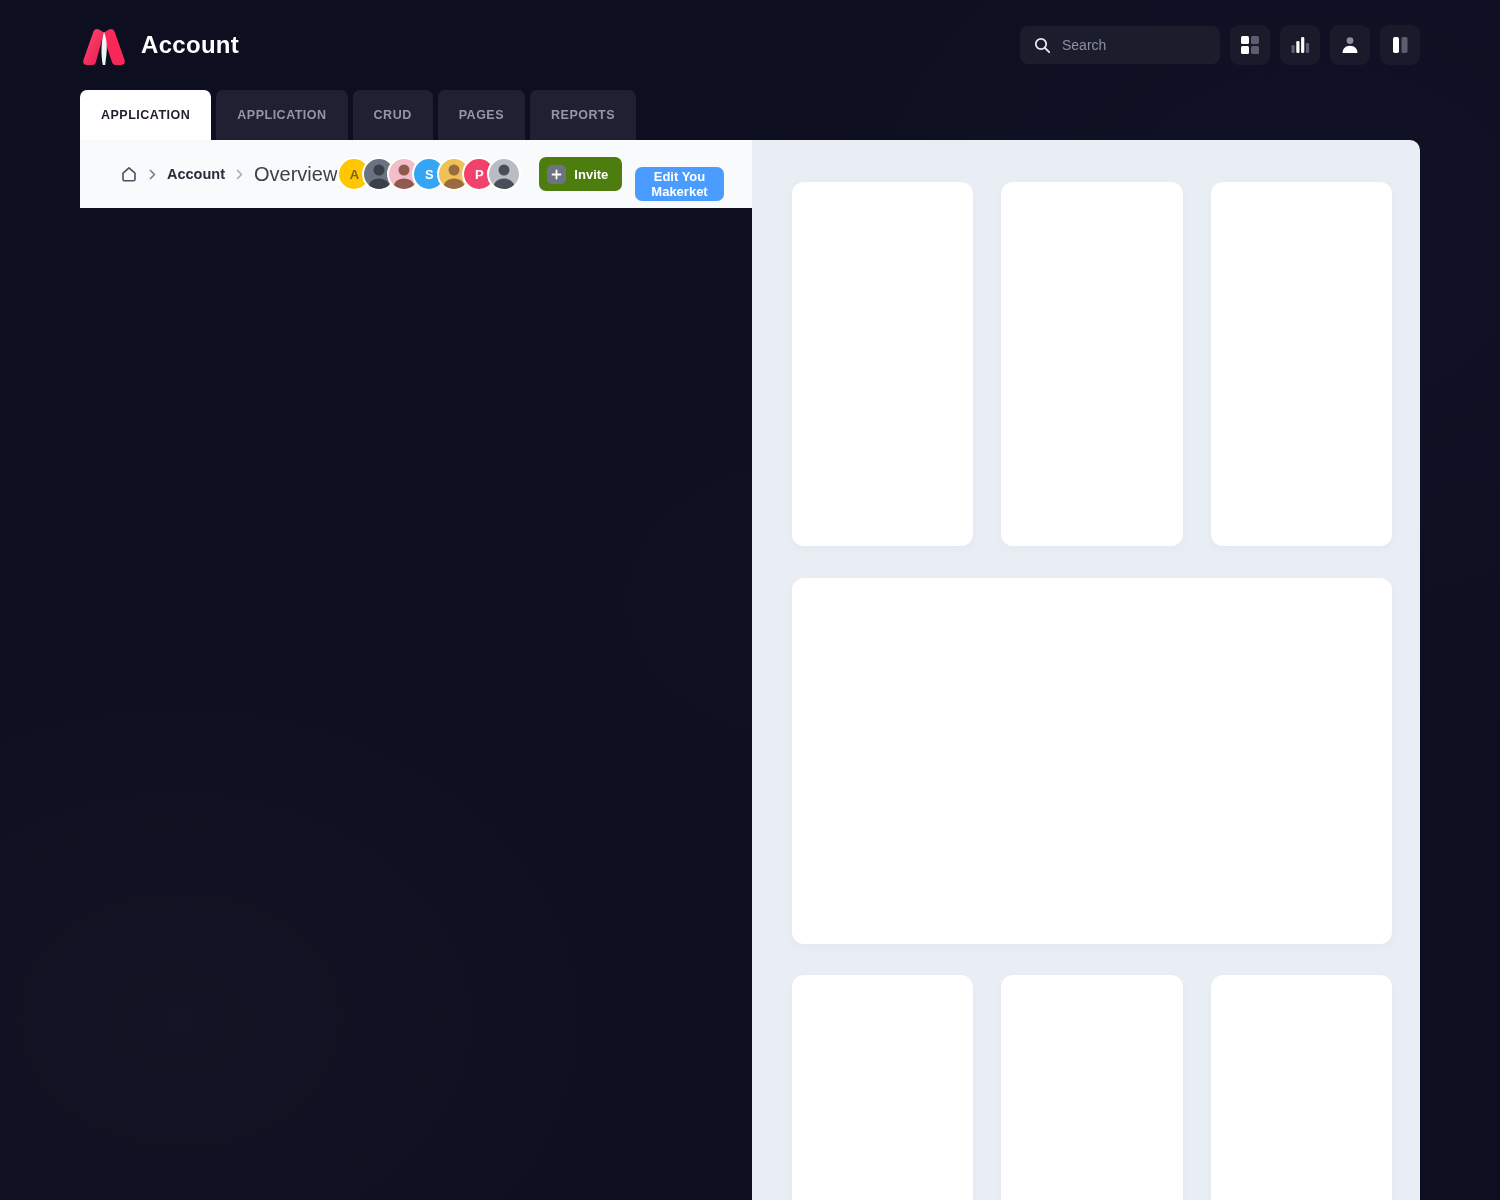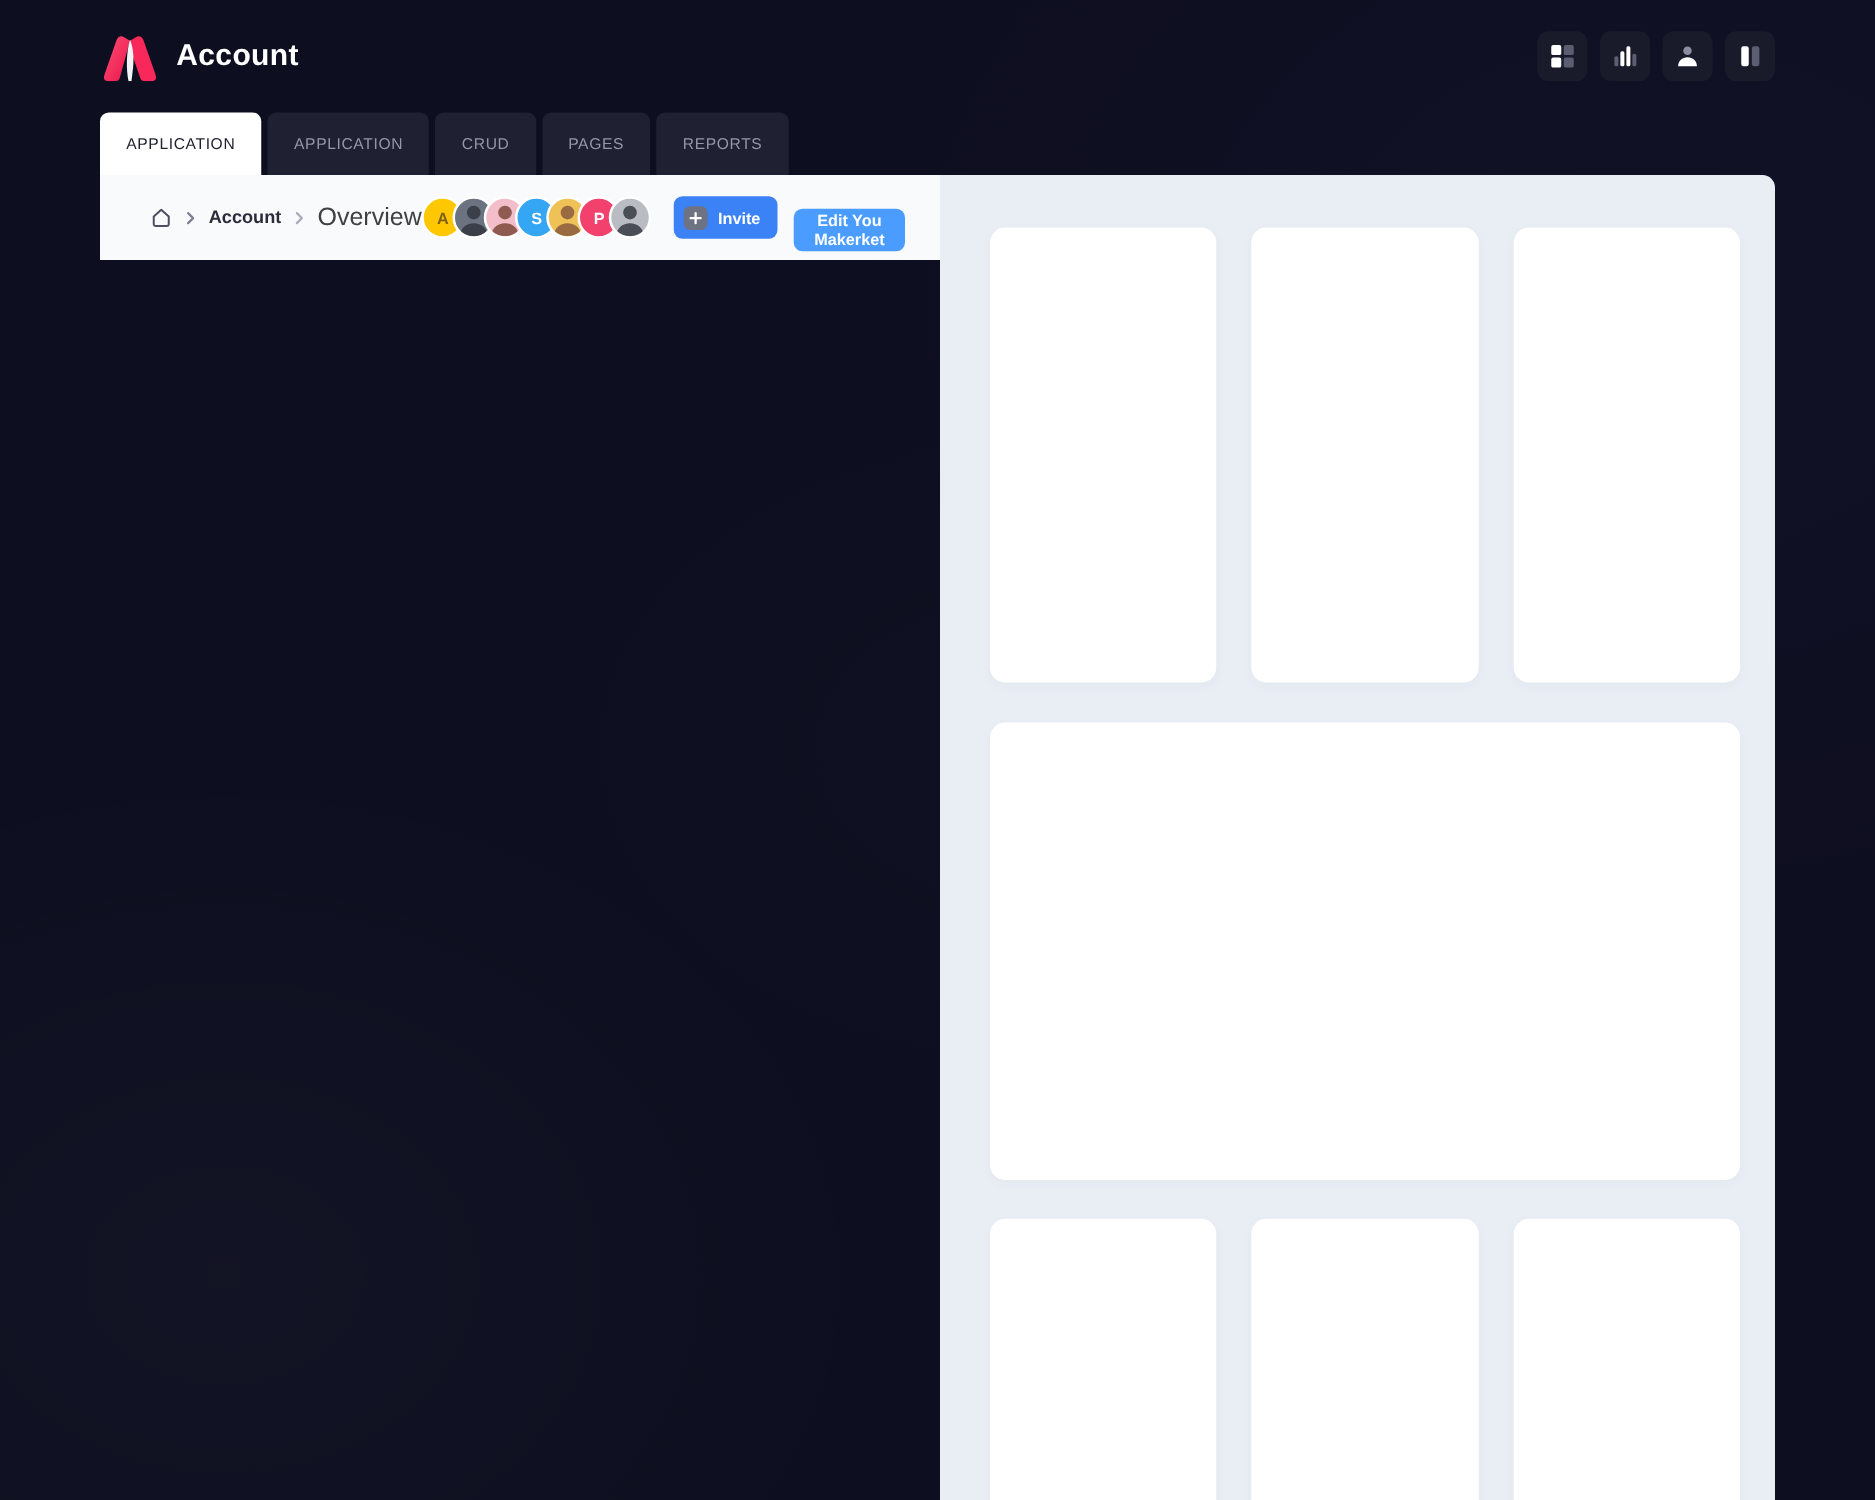--- a/index.html
+++ b/index.html
@@ -35,21 +35,21 @@
   .icon-btn {
     width:40px; height:40px; border-radius:9px; background:#191B2B; border:none;
     margin-left:10px; display:flex; align-items:center; justify-content:center; cursor:pointer;
   }
 
   
   .tabs-row { padding:0 80px; display:flex; gap:5px; height:50px; }
   .tab {
     height:50px; border:none; cursor:pointer; padding:0 21px;
     border-radius:7px 7px 0 0; background:#1F2132;
-    color:#9497A8; font-size:12.5px; font-weight:400; letter-spacing:0.5px;
+    color:#9497A8; font-size:12.5px; font-weight:700; letter-spacing:0.5px;
     font-family:"Liberation Sans", sans-serif;
   }
   .tab.active { background:#FFFFFF; color:#1E1E2D; }
 
   
   .panel {
     margin:0 80px; width:1340px; height:1060px;
     border-radius:0 10px 0 0; overflow:hidden;
     display:flex; flex-direction:row;
   }
@@ -65,21 +65,21 @@
   .crumb-actions { display:flex; align-items:center; }
   .avatar-group { display:flex; align-items:center; margin-right:18px; }
   .avatar {
     width:34px; height:34px; border-radius:50%; border:2px solid #FFFFFF;
     display:flex; align-items:center; justify-content:center;
     font-size:13px; font-weight:700; margin-left:-9px; position:relative; cursor:pointer;
     overflow:hidden;
   }
   .avatar:first-child { margin-left:0; }
   .btn-invite {
-    height:34px; border:none; border-radius:7px; background:#3b82f6; color:#FFFFFF;
+    height:34px; border:none; border-radius:7px; background:#4d7c0f; color:#FFFFFF;
     font-size:13px; font-weight:600; display:flex; align-items:center; gap:8px;
     padding:0 14px 0 8px; cursor:pointer; font-family:"Liberation Sans", sans-serif;
   }
   .plus-chip {
     width:19px; height:19px; border-radius:5px; background:#6E7383;
     display:flex; align-items:center; justify-content:center;
   }
   .btn-edit {
     height:34px; border:none; border-radius:7px; background:#4A9DFF; color:#FFFFFF;
     font-size:13px; font-weight:600; padding:0 16px; margin-left:13px; cursor:pointer;
@@ -116,20 +116,29 @@
           </defs>
           <path fill="url(#lg1)" d="M7 40 C3.5 40 2.5 37.8 3.6 34.6 L13.2 7.2 C14.3 4.2 16.7 3.2 19 4.6 L24 7.6 L15.8 37.4 C15.2 39.2 13.8 40 11.8 40 Z"></path>
           <path fill="#F8285A" d="M24 7.6 L29 4.6 C31.3 3.2 33.7 4.2 34.8 7.2 L44.4 34.6 C45.5 37.8 44.5 40 41 40 L36.2 40 C34.2 40 32.8 39.2 32.2 37.4 L24 13.5 Z"></path>
           <path fill="#F2F3F5" d="M24 6.5 C26.6 13 27.4 21.5 26.4 29.5 L25.2 40 L22.8 40 C20.9 30 20.9 17.5 24 6.5 Z"></path>
         </svg>
       </span>
       <span class="brand-name">Account</span>
     </div>
 
     <div class="topbar-right">
+      <div class="search-box">
+        <span style="display:flex">
+          <svg width="17" height="17" viewBox="0 0 17 17">
+            <circle cx="7" cy="7" r="5.2" fill="none" stroke="#E8E9EE" stroke-width="1.8"></circle>
+            <line x1="11" y1="11" x2="15.2" y2="15.2" stroke="#E8E9EE" stroke-width="1.8" stroke-linecap="round"></line>
+          </svg>
+        </span>
+        <input type="text" placeholder="Search" style="">
+      </div>
 
       <button class="icon-btn">
         <span style="display:flex">
           <svg width="20" height="20" viewBox="0 0 20 20">
             <rect x="1" y="1" width="8" height="8" rx="1.5" fill="#FFFFFF"></rect>
             <rect x="11" y="1" width="8" height="8" rx="1.5" fill="#5B5E70"></rect>
             <rect x="1" y="11" width="8" height="8" rx="1.5" fill="#FFFFFF"></rect>
             <rect x="11" y="11" width="8" height="8" rx="1.5" fill="#5B5E70"></rect>
           </svg>
         </span>

